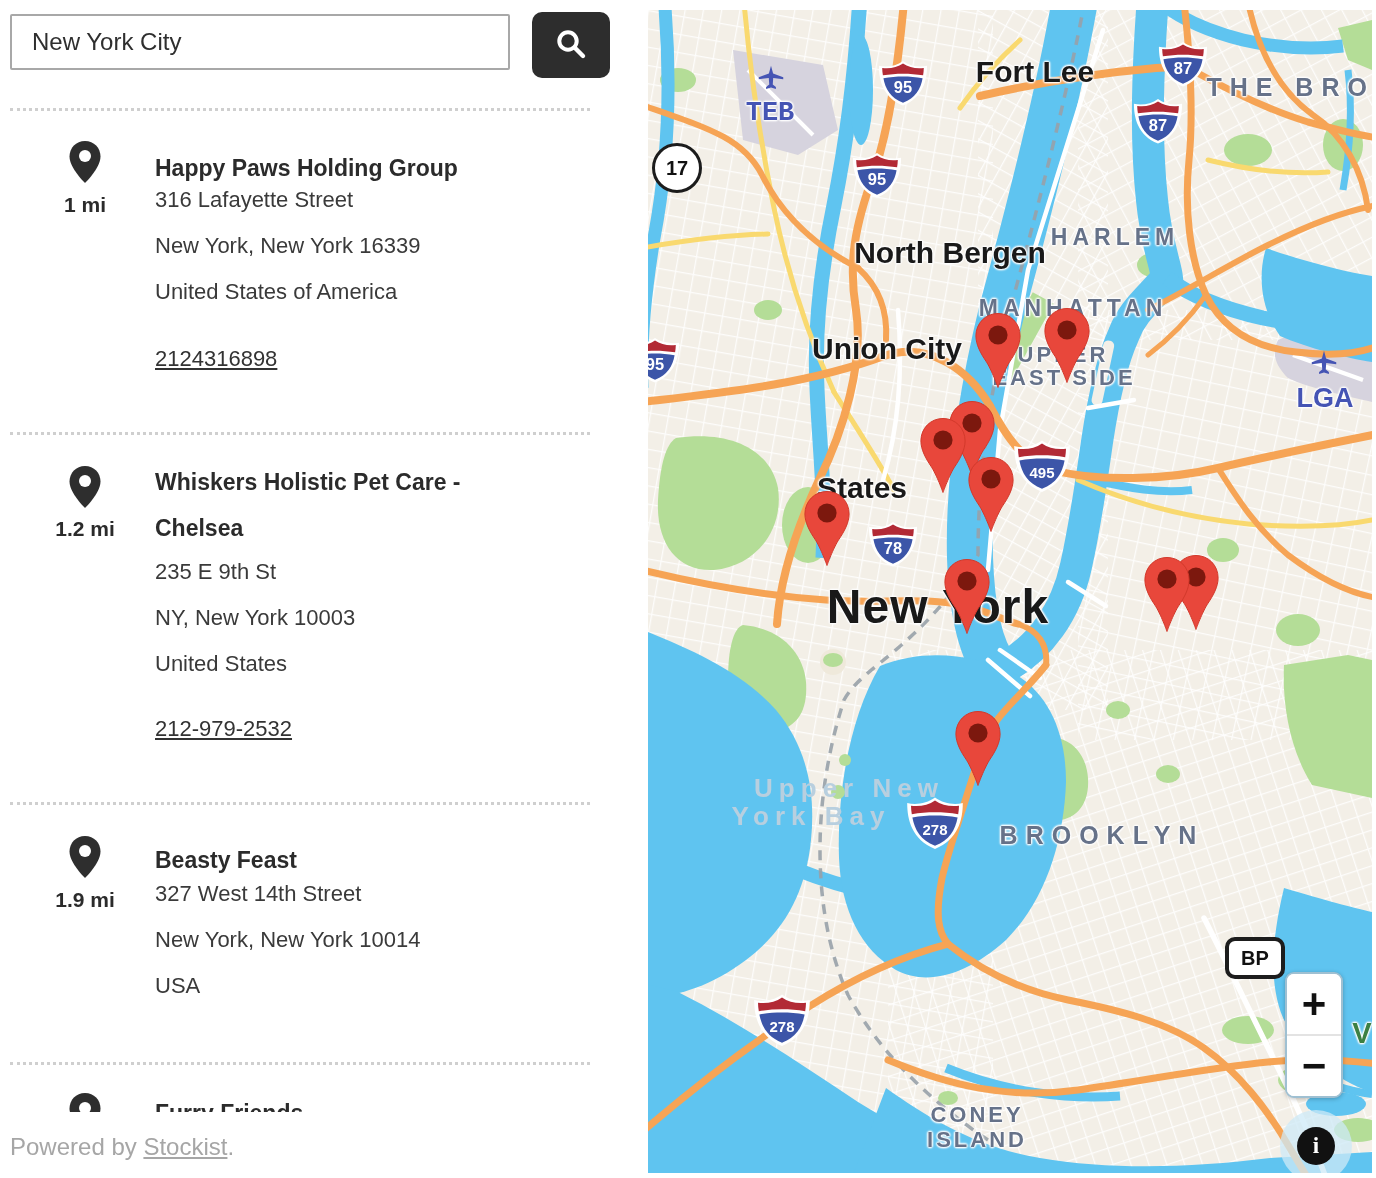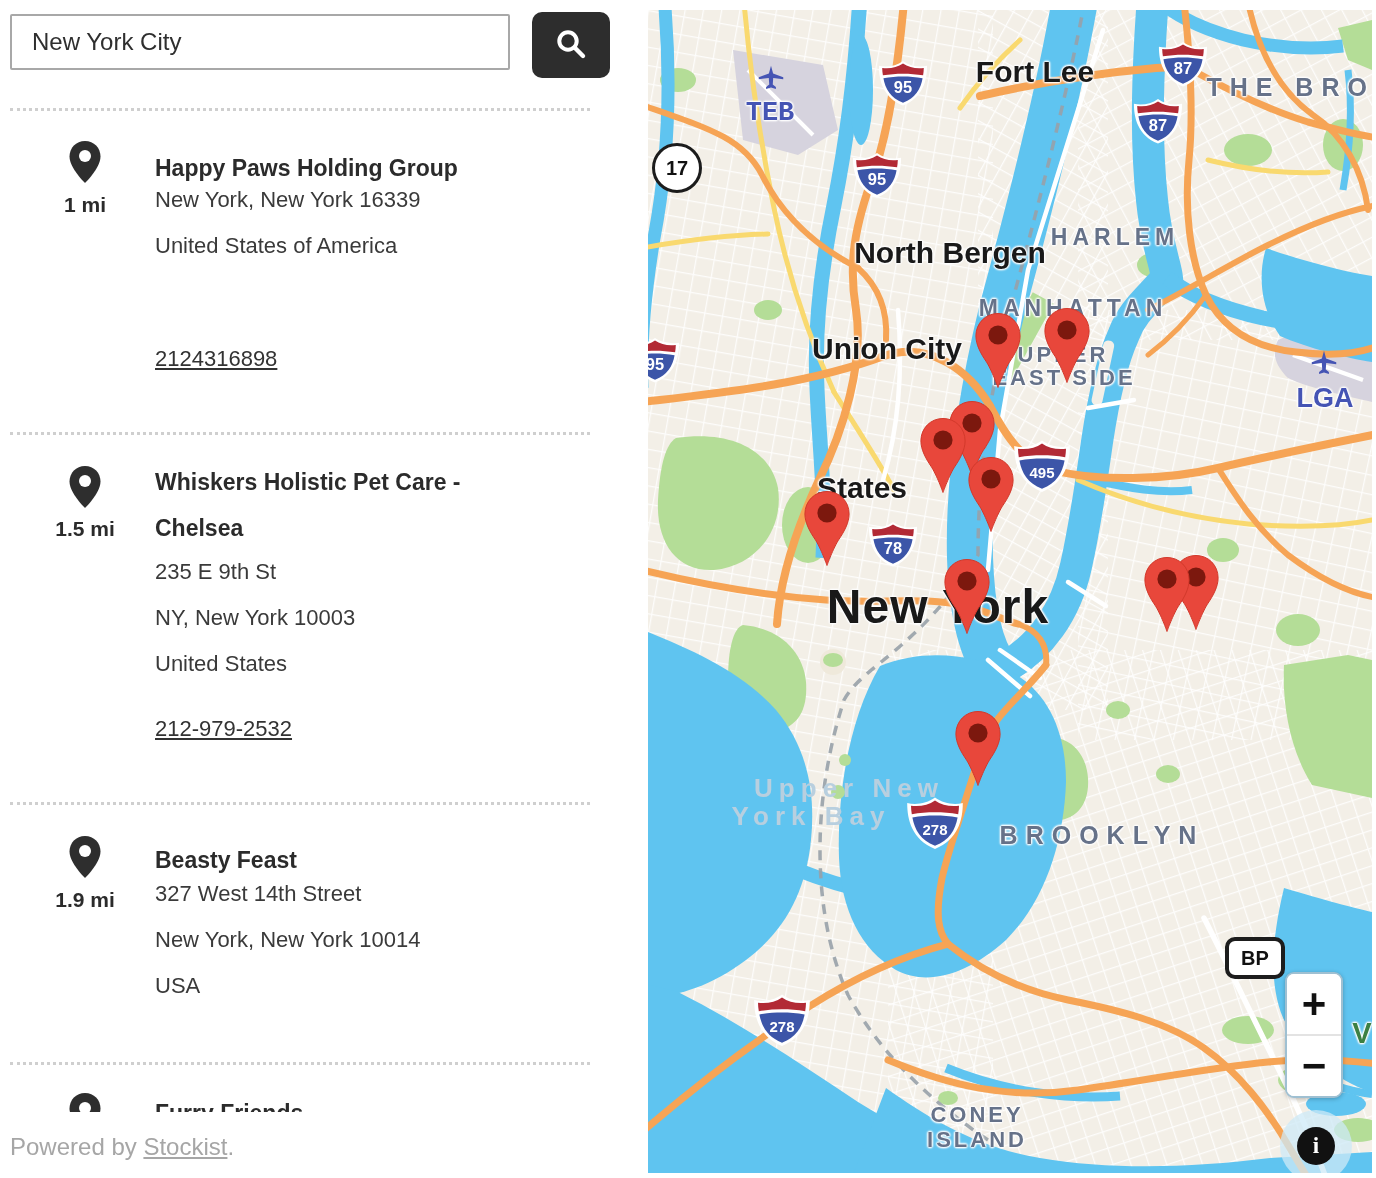--- a/index.html
+++ b/index.html
@@ -78,34 +78,35 @@
       <div class="divider" style="top:108px"></div>
 
       <div>
         <svg class="pinicon" style="top:140px" viewBox="0 0 34 44">
           <path d="M17,1 C8,1 1.5,8 1.5,16.5 C1.5,28 17,43 17,43 C17,43 32.5,28 32.5,16.5 C32.5,8 26,1 17,1 Z" fill="#2e2e2e"></path>
           <circle cx="17" cy="16" r="6" fill="#fff"></circle>
         </svg>
         <div class="dist" style="top:193px">1 mi</div>
         <div class="title" style="top:145px">Happy Paws Holding Group</div>
         <div class="addr" style="top:177px">
+          <div>316 Lafayette Street</div>
           <div>New York, New York 16339</div>
           <div>United States of America</div>
         </div>
         <a class="phone" style="top:336px">2124316898</a>
       </div>
 
       <div class="divider" style="top:432px"></div>
 
       <div>
         <svg class="pinicon" style="top:465px" viewBox="0 0 34 44">
           <path d="M17,1 C8,1 1.5,8 1.5,16.5 C1.5,28 17,43 17,43 C17,43 32.5,28 32.5,16.5 C32.5,8 26,1 17,1 Z" fill="#2e2e2e"></path>
           <circle cx="17" cy="16" r="6" fill="#fff"></circle>
         </svg>
-        <div class="dist" style="top:517px">1.5 mi</div>
+        <div class="dist" style="top:517px">1.2 mi</div>
         <div class="title" style="top:459px;width:370px">Whiskers Holistic Pet Care - Chelsea</div>
         <div class="addr" style="top:549px">
           <div>235 E 9th St</div>
           <div>NY, New York 10003</div>
           <div>United States</div>
         </div>
         <a class="phone" style="top:706px">212-979-2532</a>
       </div>
 
       <div class="divider" style="top:802px"></div>

